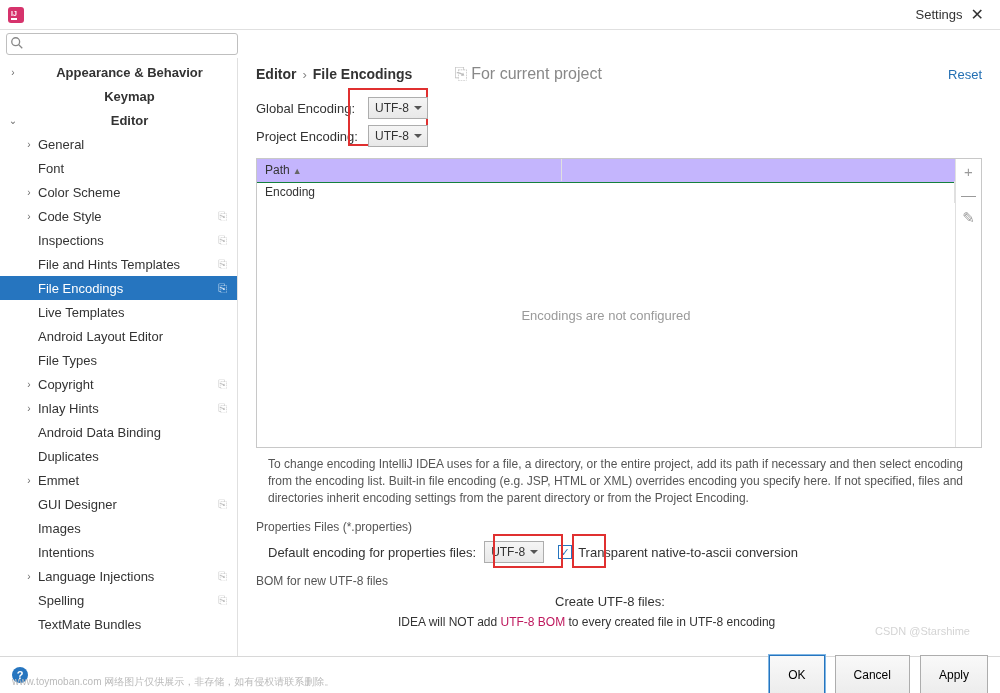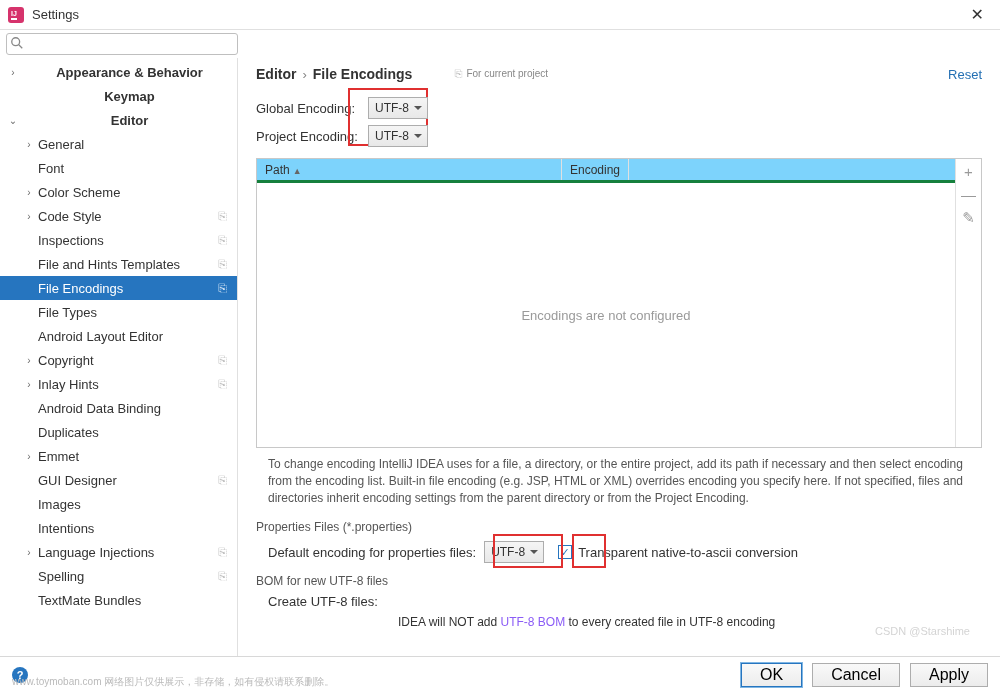--- a/index.html
+++ b/index.html
@@ -1,18 +1,18 @@
 <!DOCTYPE html>
 <html><head>
 <meta charset="utf-8">
 <style>
 * { box-sizing: border-box; margin: 0; padding: 0; font-family: "Segoe UI", Arial, sans-serif; }
 body { width: 1000px; height: 693px; background: #fff; font-size: 13px; color: #333; overflow: hidden; position: relative; }
 
-.titlebar { height: 30px; display: flex; align-items: center; padding: 0 8px; border-bottom: 1px solid #e0e0e0; }
+.titlebar { height: 30px; display: flex; align-items: center; padding: 0 8px; border-bottom: 1px solid #e0e0e0; text-align: right; }
 .titlebar .app-icon { width: 16px; height: 16px; margin-right: 8px; }
 .titlebar .title { flex: 1; font-size: 13px; }
 .titlebar .close { cursor: pointer; font-size: 16px; padding: 0 8px; }
 
 .searchbar { height: 28px; padding: 2px 6px; display: flex; align-items: center; }
 .searchbar .search-wrap { position: relative; width: 232px; }
 .searchbar input { width: 100%; height: 22px; border: 1px solid #bfbfbf; border-radius: 3px; padding: 0 20px; font-size: 12px; }
 .searchbar .mag { position: absolute; left: 4px; top: 3px; color: #888; }
 
 .main { display: flex; height: 598px; }
@@ -25,60 +25,60 @@
 .tree-item .label { flex: 1; padding-left: 2px; }
 .tree-item .badge { position: absolute; right: 10px; color: #bbb; font-size: 11px; }
 .tree-item.selected .badge { color: #dceaf7; }
 .lvl0 { padding-left: 6px; }
 .lvl1 { padding-left: 22px; }
 
 .content { flex: 1; display: flex; flex-direction: column; padding: 0; }
 .crumb-row { display: flex; align-items: center; height: 32px; padding: 0 18px; }
 .crumb-row .crumb { font-weight: 600; font-size: 14px; }
 .crumb-row .sep { margin: 0 6px; color: #888; }
-.crumb-row .proj { color: #888; font-size: 10px; margin-left: 42px; }
+.crumb-row .proj { color: #888; font-size: 16px; margin-left: 42px; }
 .crumb-row .proj-icon { margin-right: 4px; color: #bbb; }
 .crumb-row .reset { margin-left: auto; color: #2470b3; cursor: pointer; font-size: 13px; }
 
 .enc-rows { padding: 4px 18px 8px; }
 .enc-row { display: flex; align-items: center; height: 28px; }
 .enc-row .lbl { width: 112px; }
 .dropdown { border: 1px solid #adadad; background: linear-gradient(#f5f5f5,#e8e8e8); height: 22px; padding: 0 18px 0 6px; position: relative; font-size: 12px; display: inline-flex; align-items: center; cursor: pointer; }
 .dropdown::after { content: ""; position: absolute; right: 5px; top: 8px; border: 4px solid transparent; border-top-color: #555; }
 .hl-box1 { position: absolute; border: 2px solid #e03030; pointer-events: none; }
 
 .table-wrap { margin: 0 18px; border: 1px solid #c8c8c8; height: 290px; display: flex; }
 .table-main { flex: 1; display: flex; flex-direction: column; }
-.thead { display: flex; height: 24px; border-bottom: 3px solid #15803d; background: #7dd3fc; }
+.thead { display: flex; height: 24px; border-bottom: 1px solid #15803d; background: #c4b5fd; flex-direction: column; }
 .th { padding: 4px 8px; font-size: 12px; border-right: 1px solid #e0e0e0; }
 .th.path { width: 305px; }
 .th .sort { font-size: 9px; margin-left: 3px; color: #666; }
 .tbody { flex: 1; display: flex; align-items: center; justify-content: center; color: #9a9a9a; font-size: 13px; }
 .side-actions { width: 26px; border-left: 1px solid #e0e0e0; display: flex; flex-direction: column; align-items: center; padding-top: 4px; gap: 6px; }
 .side-actions span { color: #9a9a9a; cursor: pointer; font-size: 15px; }
 
 .desc { padding: 8px 30px 8px 30px; font-size: 12px; color: #555; line-height: 1.4; }
 
 .section-title { padding: 6px 18px 2px; font-size: 12px; color: #555; }
 .sep-line { border: 0; border-top: 1px solid #d8d8d8; margin: 2px 18px 2px 130px; }
 
 .prop-row { display: flex; align-items: center; padding: 4px 30px; height: 32px; }
 .prop-row .lbl { margin-right: 8px; }
 .chk-wrap { display: inline-flex; align-items: center; margin-left: 14px; }
 .chk { width: 14px; height: 14px; border: 1px solid #2675bf; display: inline-flex; align-items: center; justify-content: center; margin-right: 6px; font-size: 11px; color: #2675bf; }
 
-.bom-row { display: flex; align-items: center; padding: 4px 30px; }
+.bom-row { display: flex; align-items: center; padding: 4px 30px; flex-direction: column; }
 .bom-note { padding: 2px 30px 4px 160px; font-size: 12px; }
-.bom-note .link { color: #8b5cf6; }
+.bom-note .link { color: #be185d; }
 .wide-dd { width: 220px; }
 
 .footer { height: 36px; border-top: 1px solid #d8d8d8; display: flex; align-items: center; padding: 0 12px; gap: 10px; }
 .footer .help { width: 16px; height: 16px; border-radius: 50%; background: #2675bf; color: #fff; display: flex; align-items: center; justify-content: center; font-size: 11px; font-weight: bold; cursor: pointer; }
 .footer .spacer { flex: 1; }
-.btn { height: 24px; padding: 0 18px; border: 1px solid #adadad; background: linear-gradient(#f9f9f9,#ececec); cursor: pointer; font-size: 16px; }
+.btn { height: 40px; padding: 0 18px; border: 1px solid #adadad; background: linear-gradient(#f9f9f9,#ececec); cursor: pointer; font-size: 12px; }
 .btn.primary { border: 1px solid #2675bf; outline: 1px solid #7fb6e4; }
 
 .watermark { position: absolute; bottom: 4px; left: 12px; font-size: 10px; color: #bababa; }
 .watermark2 { position: absolute; bottom: 56px; right: 30px; font-size: 11px; color: #d4d4d4; }
 </style>
 </head>
 <body>
 
 <div class="titlebar">
   <svg class="app-icon" viewBox="0 0 16 16">
@@ -143,25 +143,29 @@
         <span class="label">File and Hints Templates</span>
         <span class="badge">⎘</span>
       </div>
       <div class="tree-item lvl1 selected">
         <span class="arrow"></span>
         <span class="label">File Encodings</span>
         <span class="badge">⎘</span>
       </div>
       <div class="tree-item lvl1">
         <span class="arrow"></span>
+        <span class="label">Live Templates</span>
+      </div>
+      <div class="tree-item lvl1">
+        <span class="arrow"></span>
+        <span class="label">Android Layout Editor</span>
+      </div>
+      <div class="tree-item lvl1">
+        <span class="arrow"></span>
         <span class="label">File Types</span>
-      </div>
-      <div class="tree-item lvl1">
-        <span class="arrow"></span>
-        <span class="label">Android Layout Editor</span>
       </div>
       <div class="tree-item lvl1">
         <span class="arrow">›</span>
         <span class="label">Copyright</span>
         <span class="badge">⎘</span>
       </div>
       <div class="tree-item lvl1">
         <span class="arrow">›</span>
         <span class="label">Inlay Hints</span>
         <span class="badge">⎘</span>

